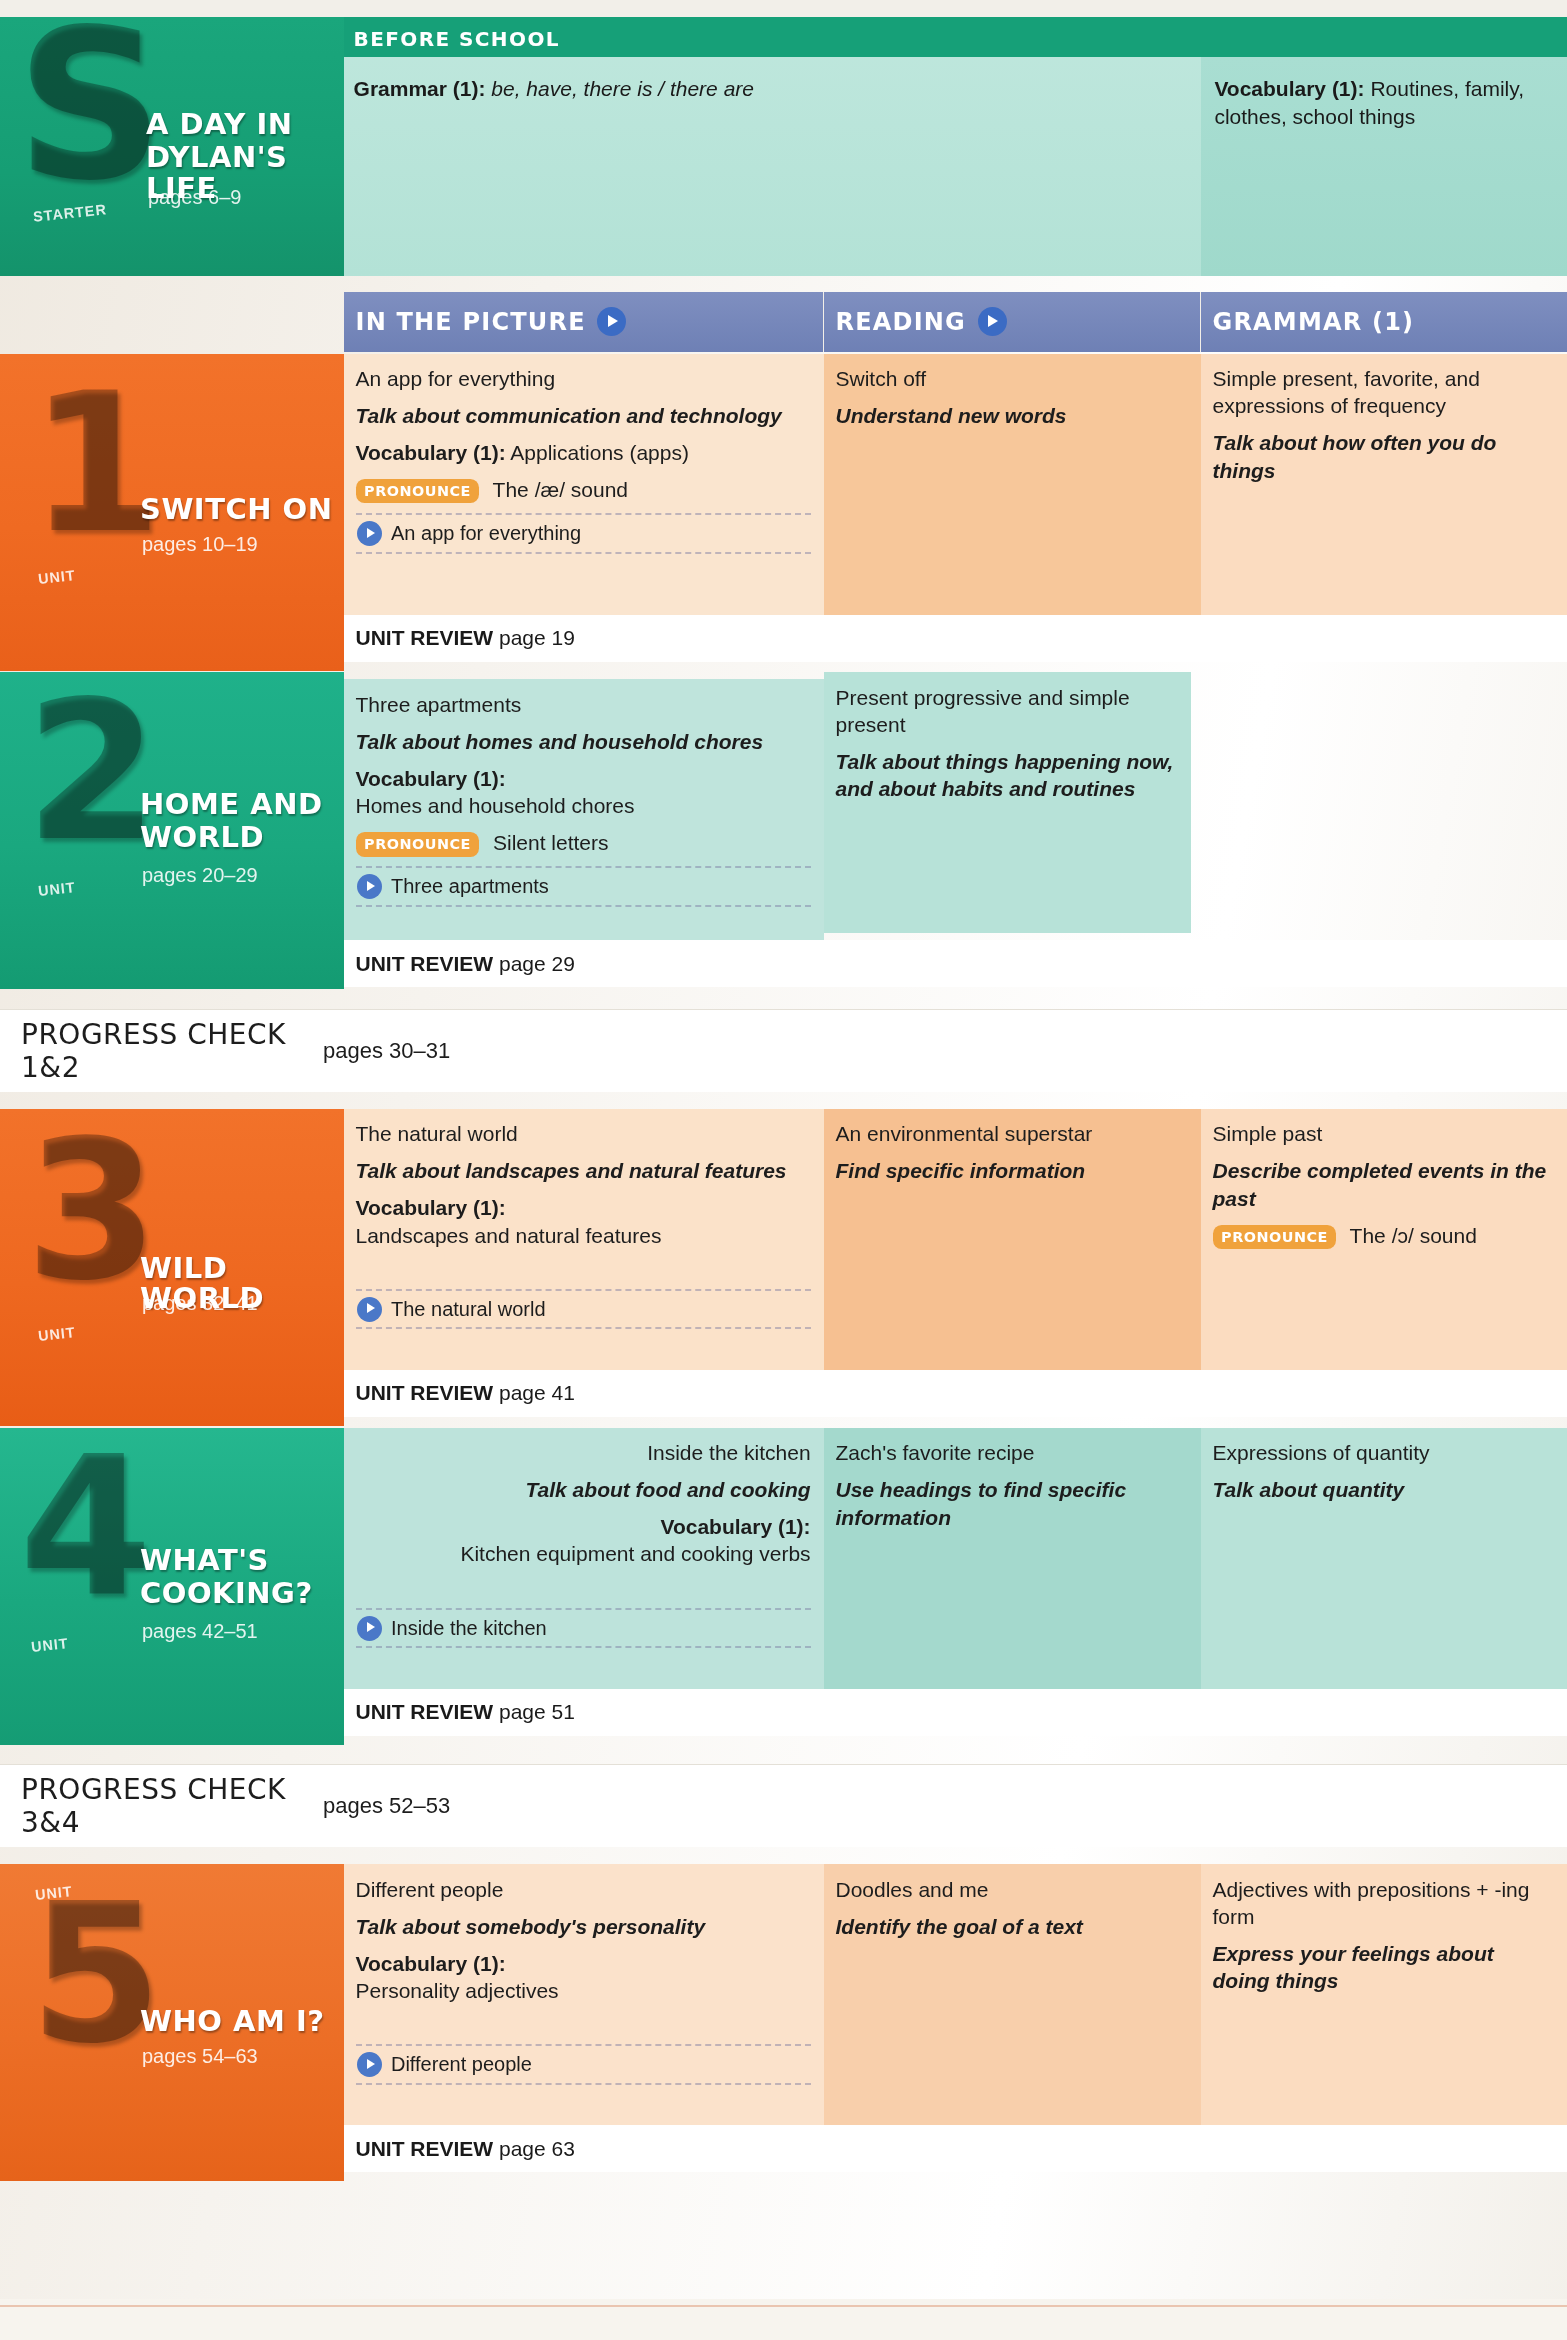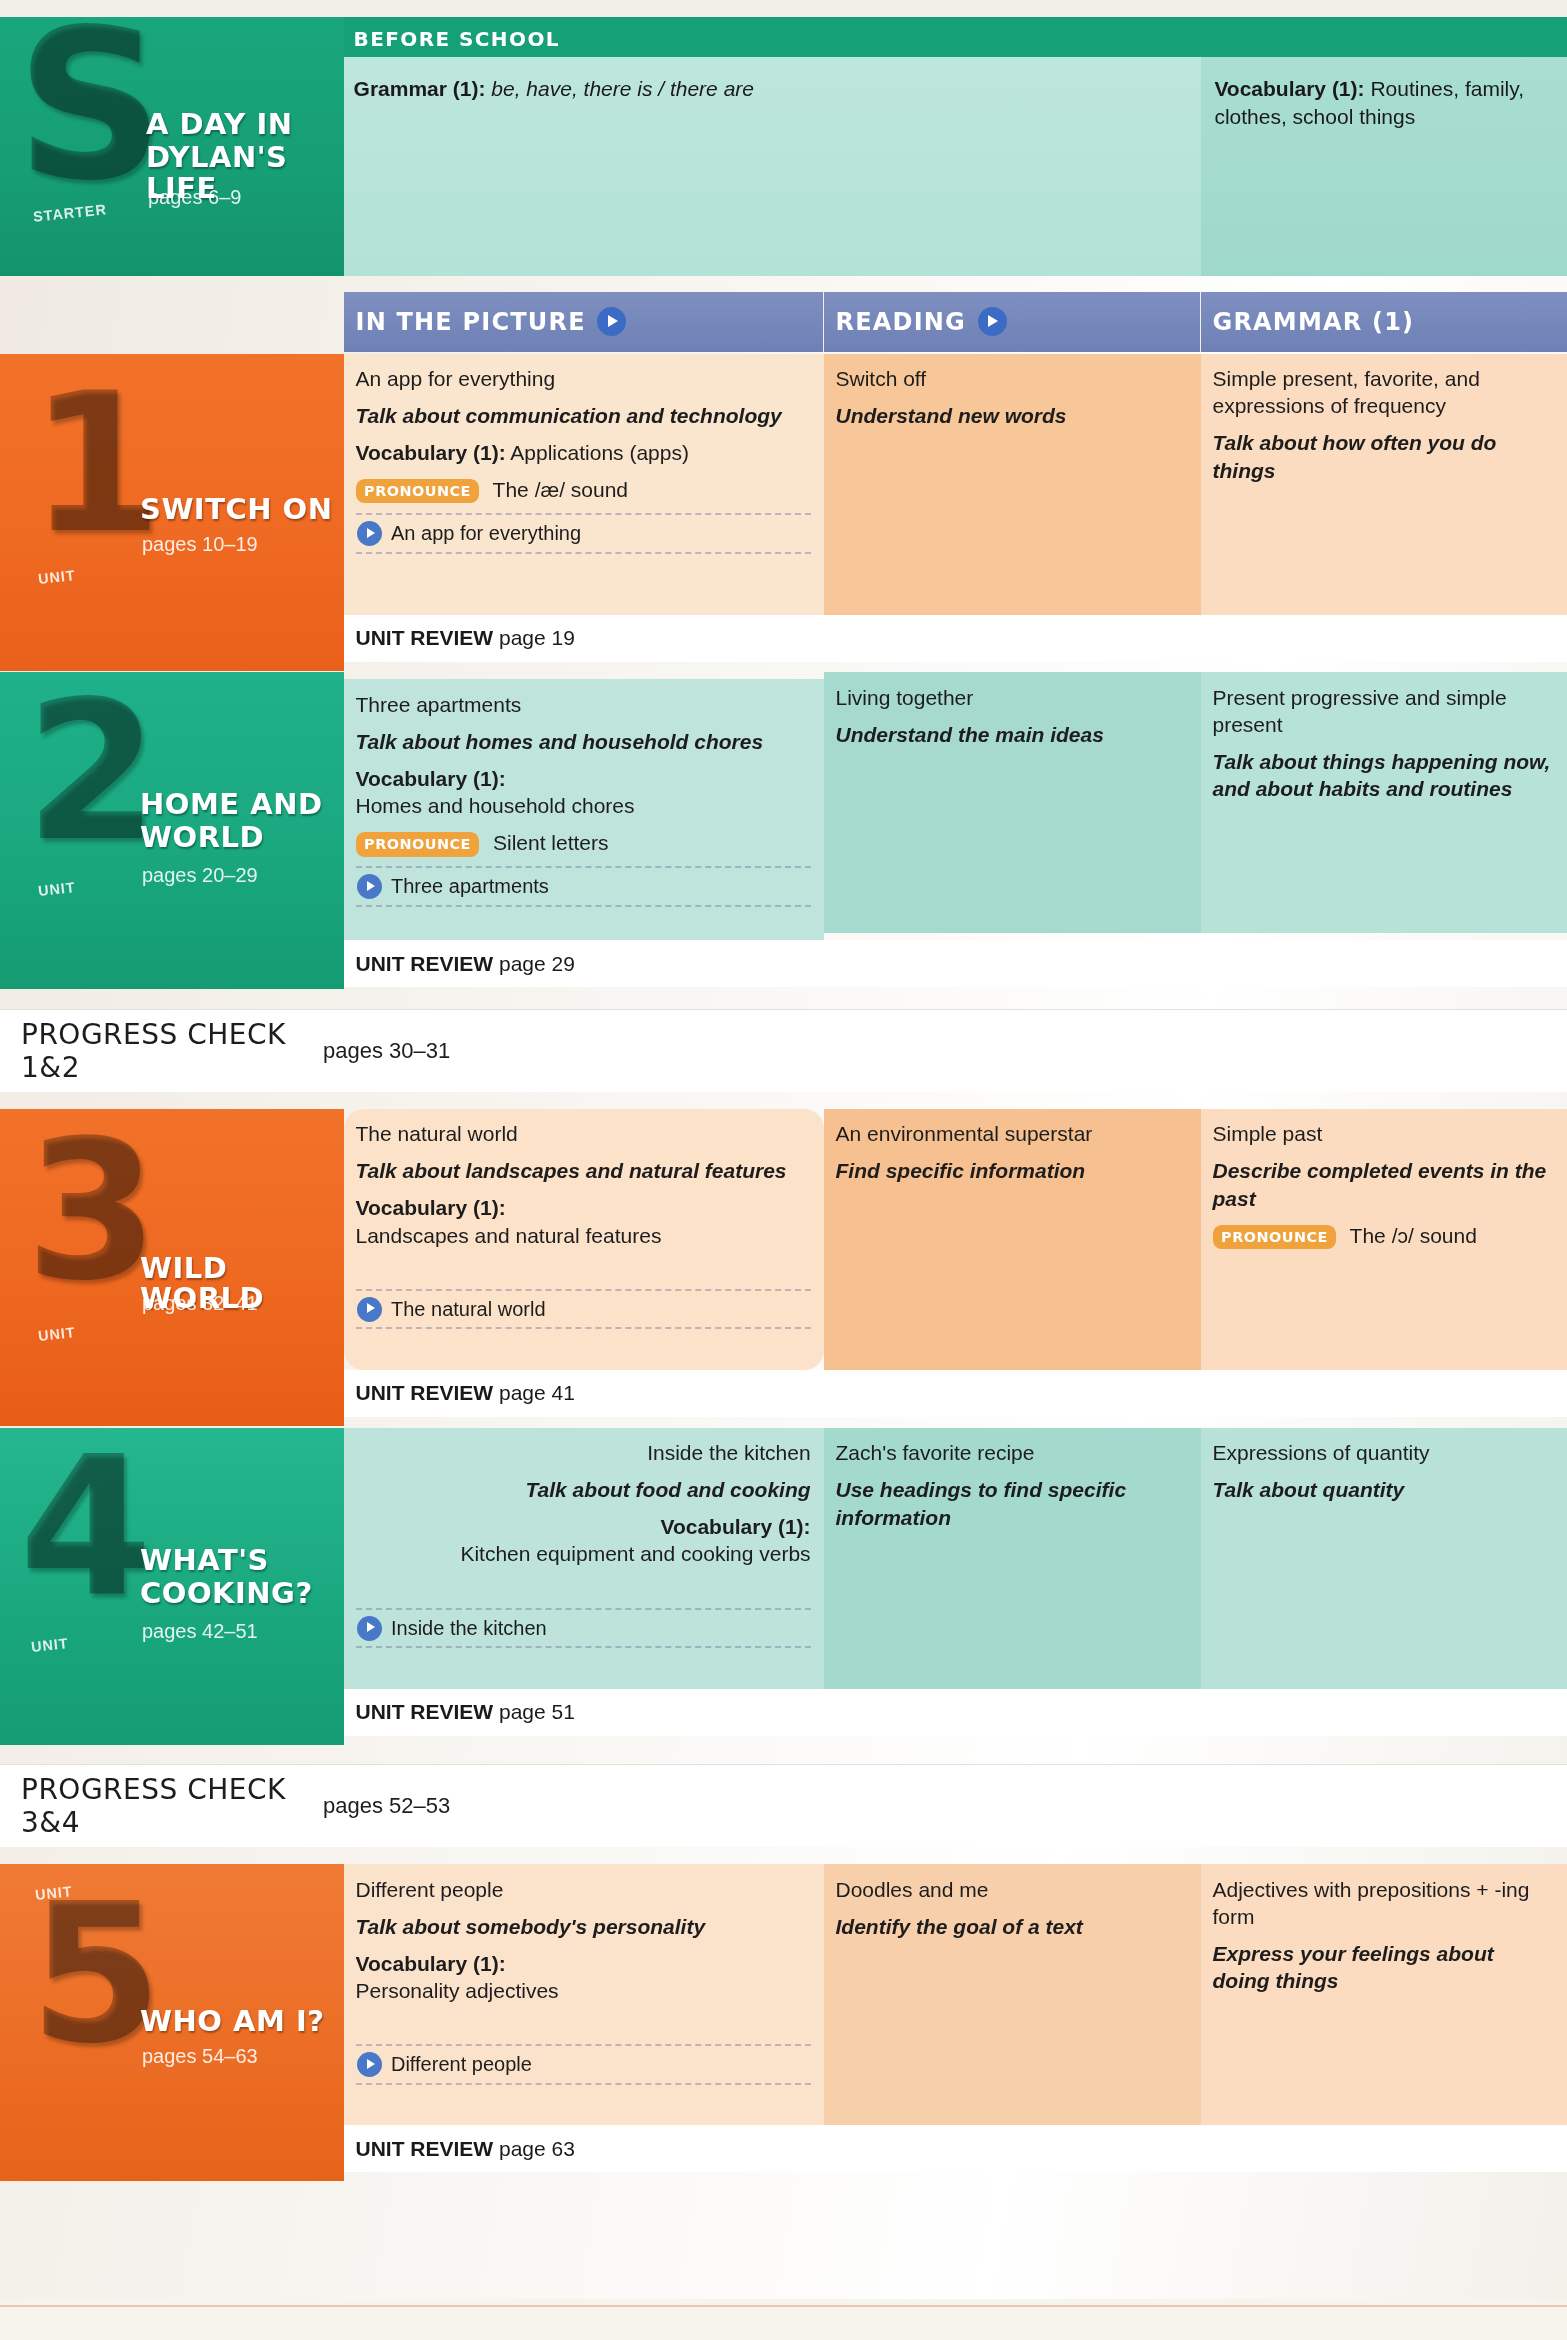--- a/index.html
+++ b/index.html
@@ -231,21 +231,21 @@
   .orange .col.c1 { background: #fae5cf; }
   .orange .col.c2 { background: #f7c79a; }
   .orange .col.c3 { background: #fbdcc0; }
 
   .teal .band-left { background: linear-gradient(180deg,#1fb18a 0%, #1aa87f 55%, #149b72 100%); }
   .teal .col.c1 { background: #bfe4dc; margin-top: 7px; }
   .teal .col.c2 { background: #a6dace; }
   .teal .col.c3 { background: #b7e2d8; }
 
   .orange2 .band-left { background: linear-gradient(180deg,#f2722a 0%, #ee6820 55%, #e85d16 100%); }
-  .orange2 .col.c1 { background: #fbe2c9; border-radius: 20px; }
+  .orange2 .col.c1 { background: #fbe2c9; }
   .orange2 .col.c2 { background: #f6c091; }
   .orange2 .col.c3 { background: #fbdcc0; }
 
   .teal2 .band-left { background: linear-gradient(180deg,#25b78f 0%, #1aa87f 55%, #159c74 100%); }
   .teal2 .col.c1 { background: #bde3db; }
   .teal2 .col.c2 { background: #a4d9cd; }
   .teal2 .col.c3 { background: #b8e2d8; }
 
   .orange3 .band-left { background: linear-gradient(180deg,#f07a34 0%, #ec6e26 55%, #e6631a 100%); }
   .orange3 .col.c1 { background: #fbe2cb; }
@@ -388,24 +388,20 @@
           </div>
           <div class="line">
             <span class="pronounce">PRONOUNCE</span>
             <span>Silent letters</span>
           </div>
           <div class="audio-strip">
             <span class="audio-icon"></span>
             <span>Three apartments</span>
           </div>
         </div>
-        <div class="col c2" style="height:261px;">
-          <div class="line">Living together</div>
-          <div class="line bold-it">Understand the main ideas</div>
-        </div>
         <div class="col c3" style="height:261px;">
           <div class="line">Present progressive and simple present</div>
           <div class="line bold-it">Talk about things happening now, and about habits and routines</div>
         </div>
       </div>
       <div class="review">
         <b>UNIT REVIEW</b>
         <span>page 29</span>
       </div>
     </div>

